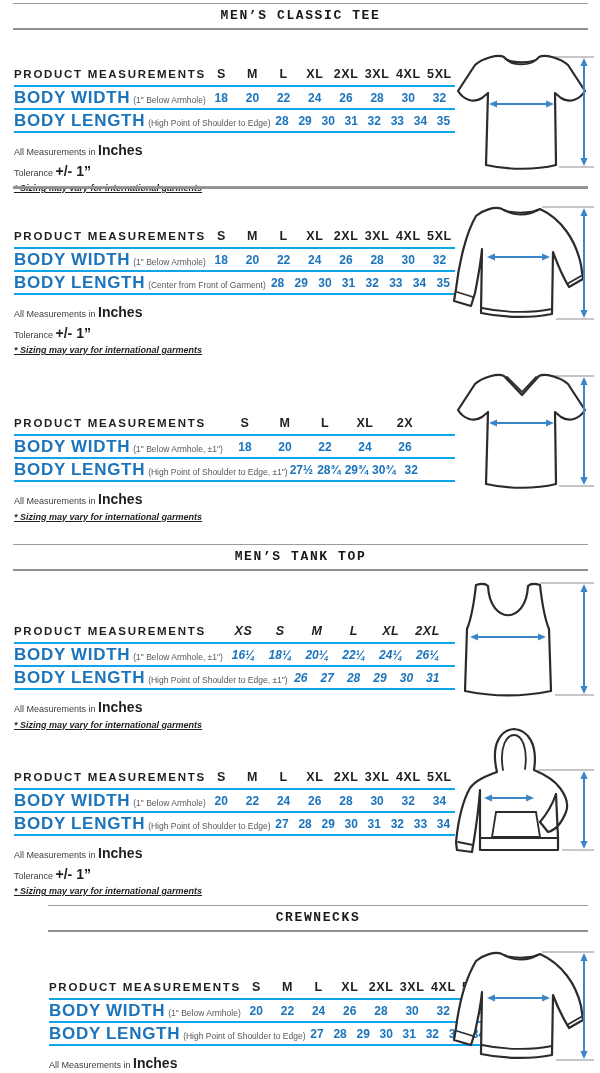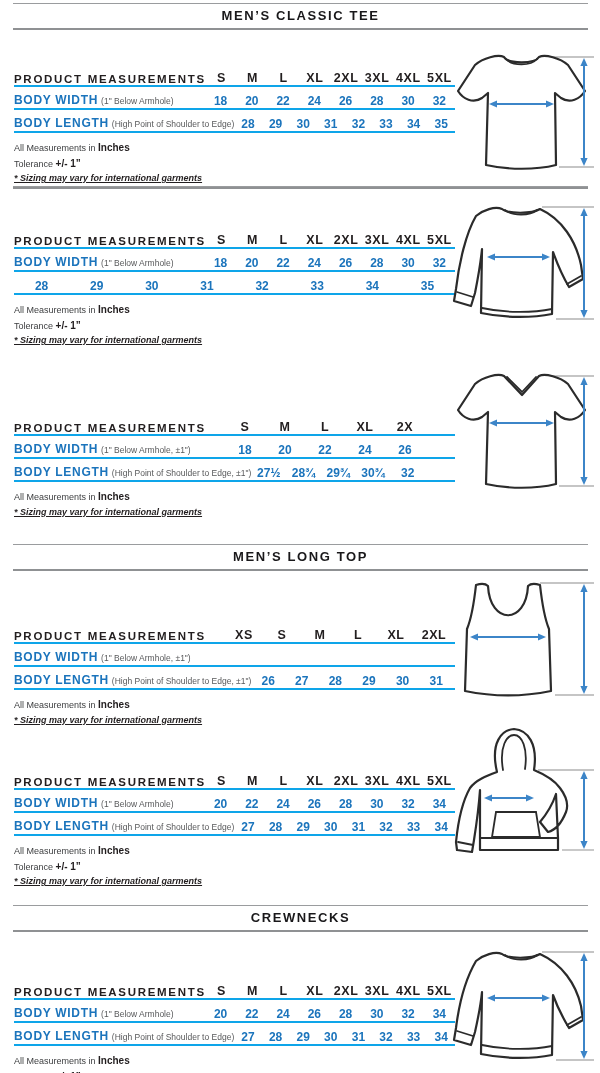--- a/index.html
+++ b/index.html
@@ -1,42 +1,42 @@
 <!DOCTYPE html>
 <html><head>
 <meta charset="utf-8">
 <style>
   html,body{margin:0;padding:0;background:#fff;}
   body{width:600px;height:1073px;overflow:hidden;font-family:"Liberation Sans",sans-serif;color:#231f20;-webkit-font-smoothing:antialiased;}
   .page{width:600px;height:1073px;position:relative;}
   .panel{position:relative;box-sizing:border-box;}
-  .h-s1{height:183px;} .h-s2{height:180px;} .h-s3{height:178px;} .h-s4{height:181px;} .h-s5{height:180px;} .h-s6{height:171px;}
+  .h-s1{height:183px;} .h-s2{height:180px;} .h-s3{height:178px;} .h-s4{height:181px;} .h-s5{height:180px;} .h-s6{height:171px;padding-left:35px;}
   .titlebar{padding:3px 12px 0 13px;}
   .rule{height:1px;background:#9a9c9e;}
   .rule.thick{height:2px;background:#8f9193;}
-  .sec-title{margin:0;text-align:center;font-size:13px;font-weight:bold;letter-spacing:1.6px;color:#19181a;padding:4px 0 5px 0;}
+  .sec-title{margin:0;text-align:center;font-size:13px;font-weight:bold;letter-spacing:1.6px;color:#19181a;padding:4px 0 5px 0;font-family:Liberation Mono, monospace;}
   .content{display:flex;padding-left:14px;}
   .tablewrap{flex:0 0 441px;width:441px;}
   .gap-a{height:33px;} .gap-b{height:36px;} .gap-c{height:49px;} .gap-d{height:44px;}
-  .trow{display:flex;align-items:flex-end;border-bottom:2px solid #0ea5e9;}
+  .trow{display:flex;align-items:center;border-bottom:2px solid #0ea5e9;}
   .trow.thead{height:22px;border-bottom-width:2px;}
   .trow.tdata{height:21px;}
   .tlabel{flex:0 0 191px;white-space:nowrap;}
   .tlabel.wide{flex:0 0 211px;}
   .head-label{font-weight:bold;font-size:11.5px;letter-spacing:1.7px;color:#221e1f;}
   .tvals{flex:1;display:flex;}
-  .tvals.mr30{margin-right:30px;} .tvals.mr5{margin-right:2px;}
+  .tvals.mr30{margin-right:30px;} .tvals.mr5{margin-right:9px;font-style:italic;}
   .tvals span{flex:1;text-align:center;}
   .thead .tvals span{font-weight:bold;font-size:12.5px;letter-spacing:0.6px;color:#221e1f;}
   .tdata .tvals span{font-weight:bold;font-size:12px;color:#1b74bc;}
-  .rowname{font-weight:bold;font-size:12px;letter-spacing:0.7px;color:#1b74bc;}
+  .rowname{font-weight:bold;font-size:17px;letter-spacing:0.7px;color:#1b74bc;}
   .rownote{font-size:8.5px;color:#57585a;margin-left:3px;}
   .notes{margin-top:9px;font-size:9px;color:#3f4042;}
   .notes p{margin:0 0 4.5px 0;}
-  .notes b{color:#221e1f;font-size:10px;}
+  .notes b{color:#221e1f;font-size:14px;}
   .note-sizing{font-weight:bold;font-style:italic;color:#221e1f;text-decoration:underline;}
   .art{flex:1;position:relative;}
   .art svg{position:absolute;right:3px;}
   .g-outline{fill:#ffffff;stroke:#2b2b2b;stroke-width:2.2;stroke-linejoin:round;stroke-linecap:round;}
   .g-line{fill:none;stroke:#2b2b2b;stroke-width:1.8;stroke-linecap:round;}
   .ext{stroke:#b2b2b2;stroke-width:1.4;}
   .arr{stroke:#3c85c8;stroke-width:2;}
   .arrh{fill:#3c85c8;stroke:none;}
 </style>
 </head>
@@ -149,20 +149,21 @@
               <span>20</span>
               <span>22</span>
               <span>24</span>
               <span>26</span>
               <span>28</span>
               <span>30</span>
               <span>32</span>
             </div>
         </div>
         <div class="trow tdata">
+          <div class="tlabel"><span class="rowname">BODY LENGTH</span><span class="rownote">(Center from Front of Garment)</span></div>
           <div class="tvals">
               <span>28</span>
               <span>29</span>
               <span>30</span>
               <span>31</span>
               <span>32</span>
               <span>33</span>
               <span>34</span>
               <span>35</span>
             </div>
@@ -257,39 +258,47 @@
               <polygon class="arrh" points="132,120 128.4,112 135.6,112"></polygon>
           </g>
         </svg>
       </div>
     </div>
   </section>
 
   <section class="panel h-s4">
     <div class="titlebar">
       <div class="rule"></div>
-      <h2 class="sec-title">MEN’S LONG TOP</h2>
+      <h2 class="sec-title">MEN’S TANK TOP</h2>
       <div class="rule thick"></div>
     </div>
     <div class="content">
       <div class="tablewrap">
         <div class="gap-c"></div>
         <div class="trow thead">
           <div class="tlabel wide head-label">PRODUCT MEASUREMENTS</div>
           <div class="tvals mr5">
               <span>XS</span>
               <span>S</span>
               <span>M</span>
               <span>L</span>
               <span>XL</span>
               <span>2XL</span>
             </div>
         </div>
         <div class="trow tdata">
           <div class="tlabel wide"><span class="rowname">BODY WIDTH</span><span class="rownote">(1" Below Armhole, ±1")</span></div>
+          <div class="tvals mr5">
+              <span>16¼</span>
+              <span>18¼</span>
+              <span>20¼</span>
+              <span>22¼</span>
+              <span>24¼</span>
+              <span>26¼</span>
+            </div>
         </div>
         <div class="trow tdata">
           <div class="tlabel wide"><span class="rowname">BODY LENGTH</span><span class="rownote">(High Point of Shoulder to Edge, ±1")</span></div>
           <div class="tvals mr5">
               <span>26</span>
               <span>27</span>
               <span>28</span>
               <span>29</span>
               <span>30</span>
               <span>31</span>

